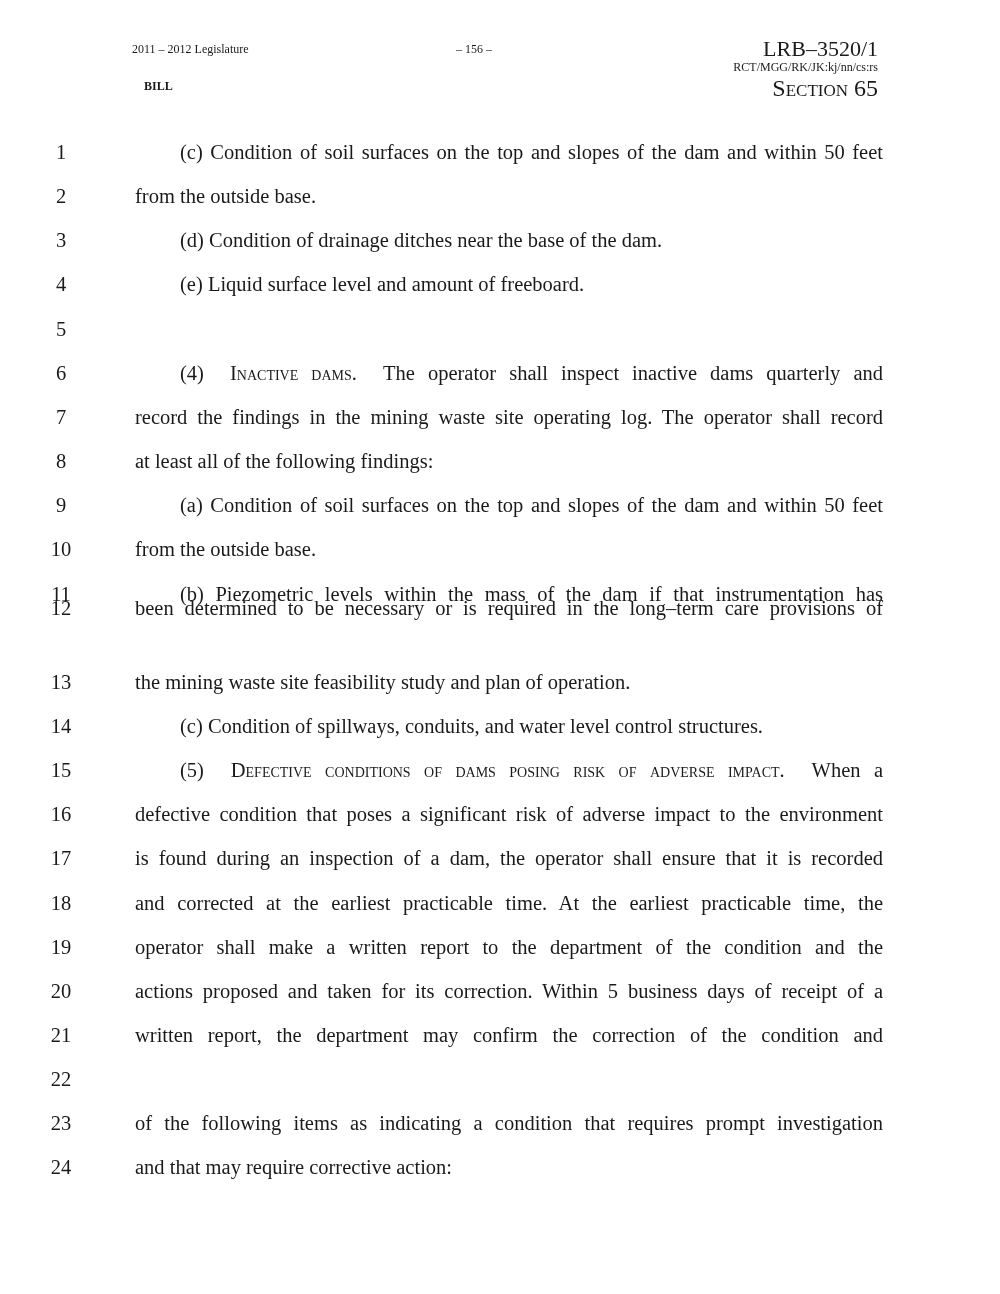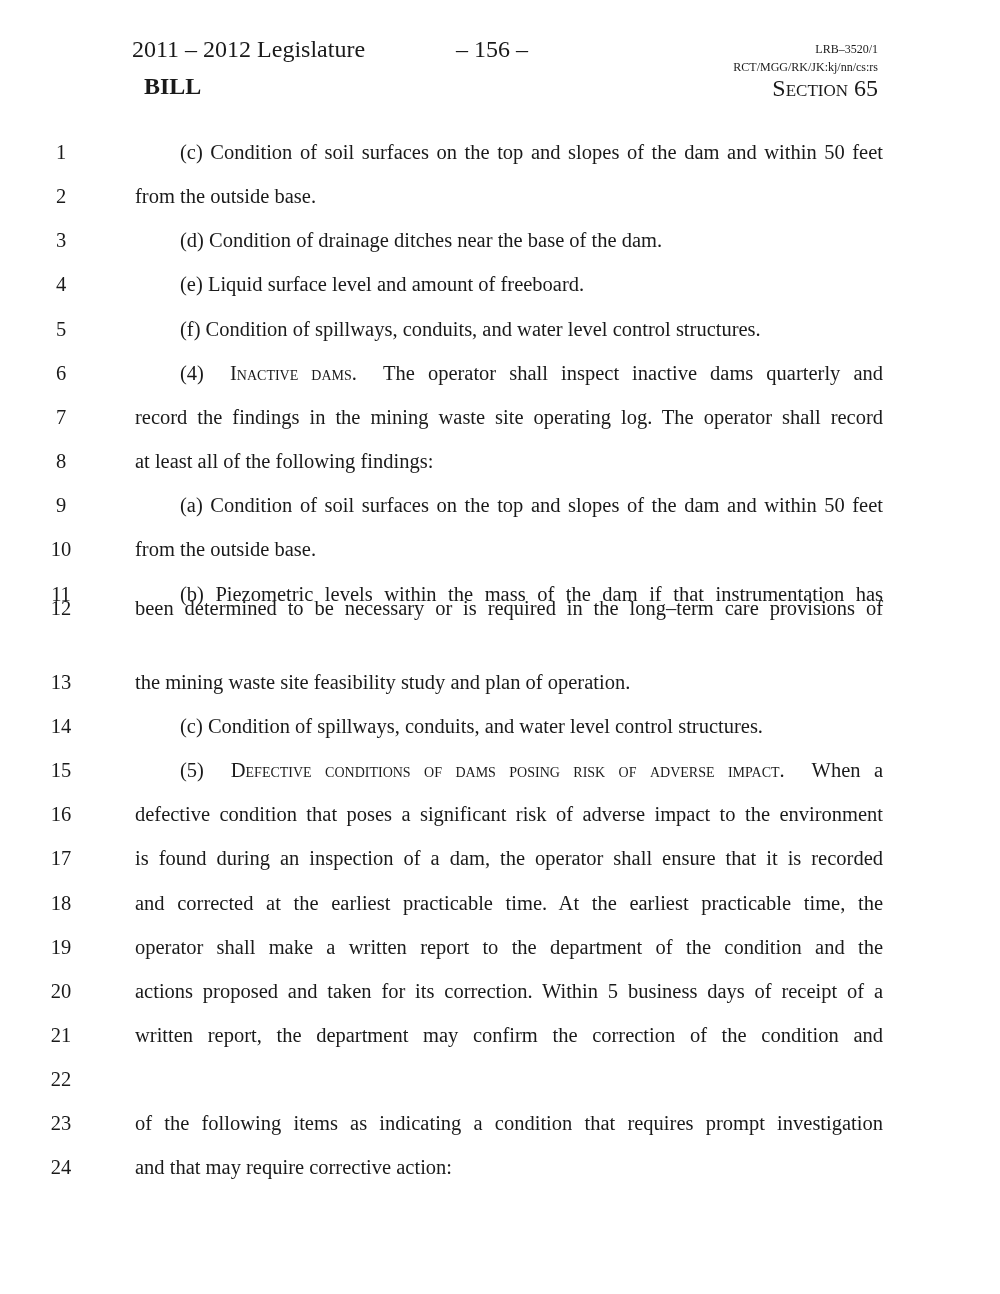--- a/index.html
+++ b/index.html
@@ -1,22 +1,22 @@
 <!DOCTYPE html>
 <html><head>
 <meta charset="utf-8">
 <style>
   html, body { margin: 0; padding: 0; background: #ffffff; }
   body { width: 1000px; height: 1294px; position: relative; overflow: hidden;
          font-family: "Liberation Serif", "DejaVu Serif", serif; color: #1a1a1a; }
-  .hdr { position: absolute; font-size: 24px; line-height: 20px; white-space: nowrap; }
+  .hdr { position: absolute; font-size: 12px; line-height: 20px; white-space: nowrap; }
   .sc { font-variant: small-caps; }
   #hdr-leg { left: 132px; top: 39px; }
   #hdr-page { left: 456px; top: 39px; }
-  #hdr-lrb { right: 122px; top: 39px; font-size: 12px; text-align: right; }
+  #hdr-lrb { right: 122px; top: 39px; font-size: 22px; text-align: right; }
   #hdr-init { right: 122px; top: 57px; font-size: 12px; text-align: right; }
   #hdr-bill { left: 144px; top: 76px; font-weight: bold; }
   #hdr-sec { right: 122px; top: 78px; font-size: 24px; }
   .line { position: absolute; left: 0; width: 1000px; height: 44px; font-size: 20.5px; line-height: 24px; }
   .lnum { position: absolute; left: 40px; width: 42px; text-align: center; }
   .ltxt { position: absolute; left: 135px; width: 748px; white-space: nowrap; }
   .ltxt.just { text-align: justify; text-align-last: justify; white-space: normal; }
   .ltxt.indent { left: 180px; width: 703px; }
   .head { font-variant: small-caps; }
 </style>
@@ -44,21 +44,20 @@
     <div class="line" style="top: 228.3px;">
       <span class="lnum">3</span>
       <span class="ltxt indent">(d)  Condition of drainage ditches near the base of the dam.</span>
     </div>
     <div class="line" style="top: 272.45px;">
       <span class="lnum">4</span>
       <span class="ltxt indent">(e)  Liquid surface level and amount of freeboard.</span>
     </div>
     <div class="line" style="top: 316.6px;">
       <span class="lnum">5</span>
-      <span class="ltxt indent">(f)  Condition of spillways, conduits, and water level control structures.</span>
     </div>
     <div class="line" style="top: 360.75px;">
       <span class="lnum">6</span>
       <span class="ltxt indent just"><span>(4)</span>&nbsp;&nbsp;<span class="head">Inactive dams.</span>&nbsp;&nbsp;<span>The operator shall inspect inactive dams quarterly and</span></span>
     </div>
     <div class="line" style="top: 404.9px;">
       <span class="lnum">7</span>
       <span class="ltxt just">record the findings in the mining waste site operating log.  The operator shall record</span>
     </div>
     <div class="line" style="top: 449.05px;">

